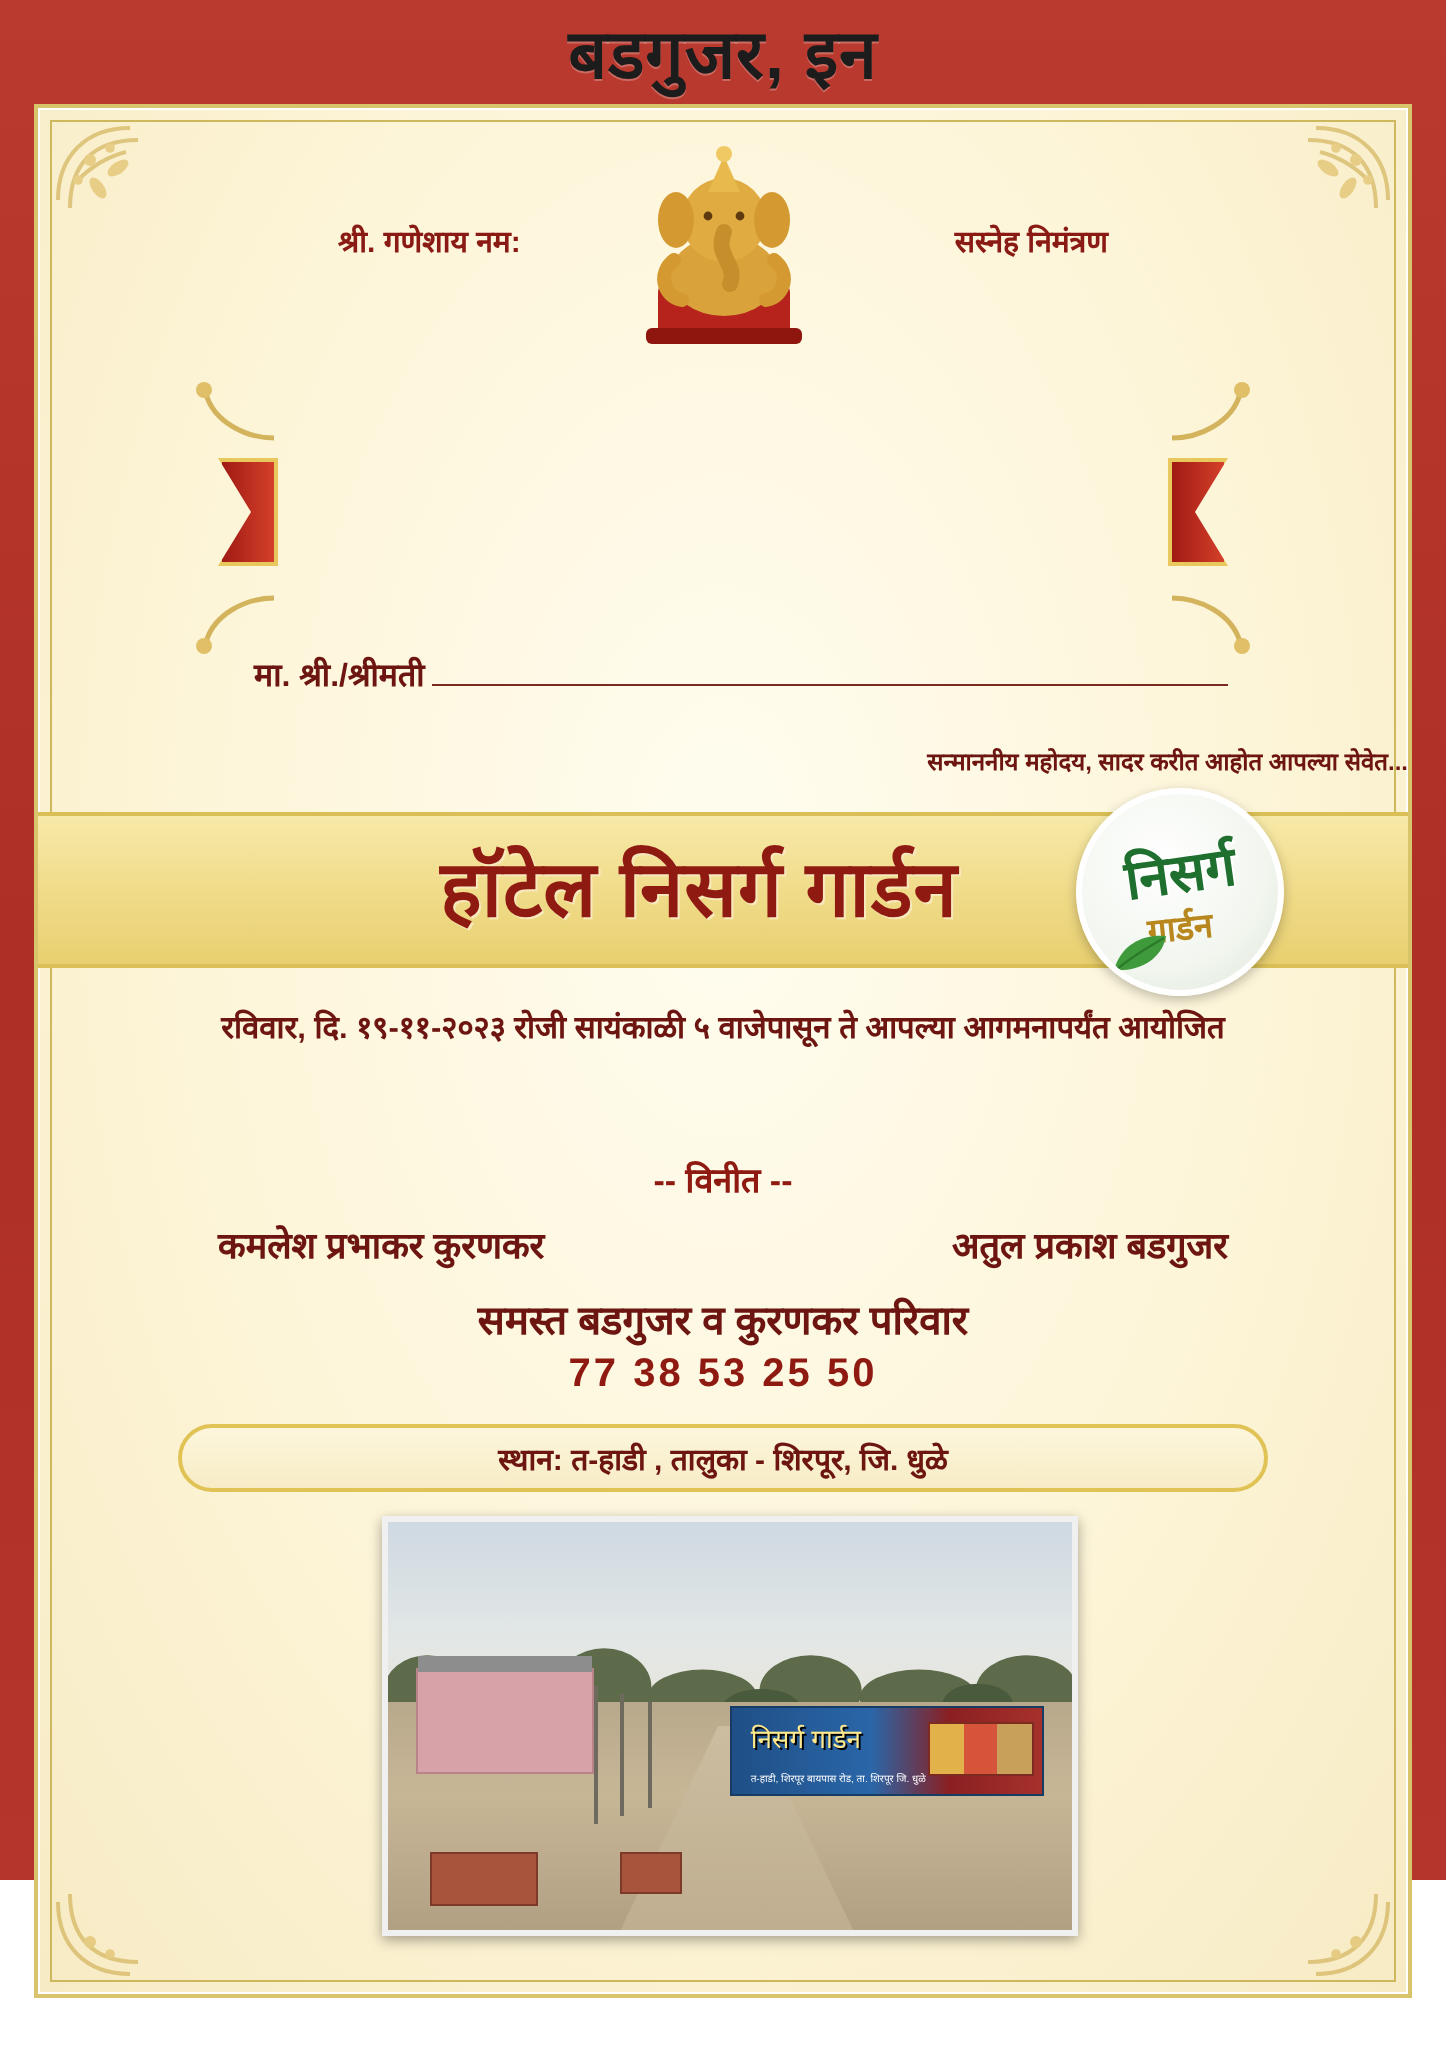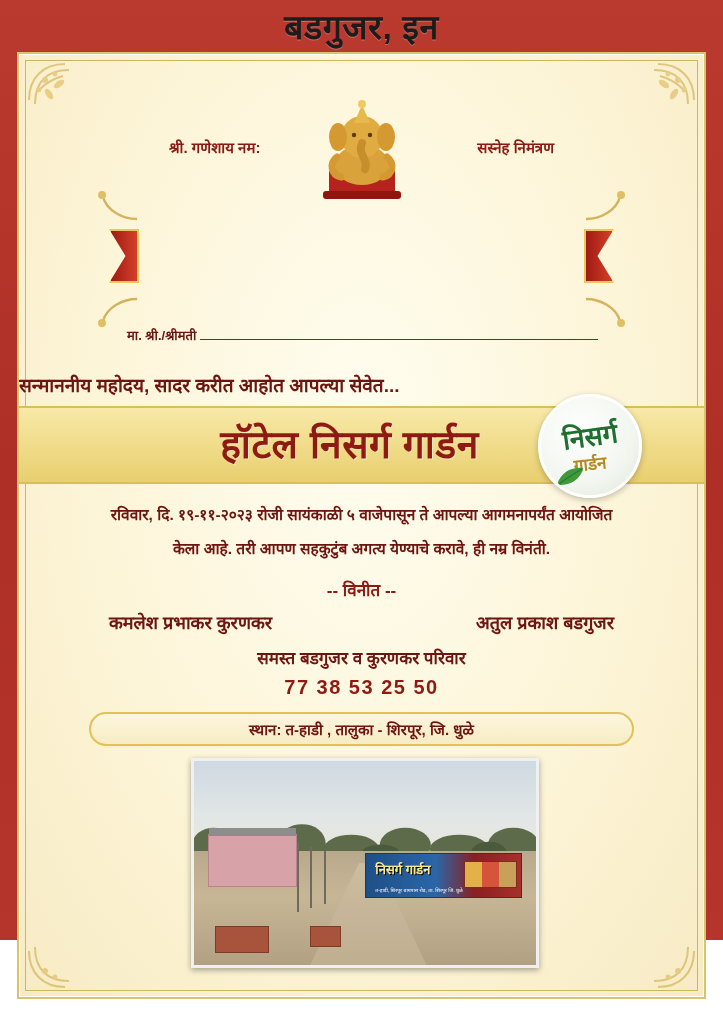--- a/index.html
+++ b/index.html
@@ -62,21 +62,21 @@
     pointer-events: none;
   }
   .corner.tl { left: 6px;  top: 6px; }
   .corner.tr { right: 6px; top: 6px;  transform: scaleX(-1); }
   .corner.bl { left: 6px;  bottom: 6px; transform: scaleY(-1); }
   .corner.br { right: 6px; bottom: 6px; transform: scale(-1,-1); }
 
   
   .head-row {
     position: absolute;
-    left: 0; right: 0; top: 41px;
+    left: 0; right: 0; top: 14px;
     height: 110px;
   }
   .head-left {
     position: absolute; left: 150px; top: 42px;
     font-size: 15px; color: #8a1a14; font-weight: bold;
   }
   .head-right {
     position: absolute; right: 150px; top: 42px;
     font-size: 15px; color: #8a1a14; font-weight: bold;
   }
@@ -126,35 +126,35 @@
   .ribbon-tail.r { right: 0; clip-path: polygon(0 0,100% 0,45% 50%,100% 100%,0 100%); }
   .curl { position:absolute; width: 46px; height: 46px; pointer-events:none; opacity:.8;}
   .curl.a { left: -16px; top: -24px; }
   .curl.b { right: -16px; top: -24px; transform: scaleX(-1); }
   .curl.c { left: -16px; bottom: -24px; transform: scaleY(-1);}
   .curl.d { right: -16px; bottom: -24px; transform: scale(-1,-1);}
 
   
   .name-line {
     position: absolute; left: 108px; top: 272px;
-    font-size: 13px; color: #6d1510; font-weight: bold;
+    font-size: 16px; color: #6d1510; font-weight: bold;
     display: flex; align-items: baseline; gap: 4px;
   }
   .name-rule {
     display: inline-block;
     width: 398px;
     border-bottom: 1px solid #7a2a20;
     height: 1px;
     margin-bottom: 3px;
   }
 
   .salutation {
     position: absolute; left: 0; right: 0; top: 318px;
-    text-align: left;
-    font-size: 19px; color: #6d1510; font-weight: bold;
+    text-align: right;
+    font-size: 12px; color: #6d1510; font-weight: bold;
   }
 
   
   .gold-band {
     position: absolute;
     left: 0; right: 0; top: 352px;
     height: 78px;
     background: linear-gradient(180deg,#f7e9a8 0%,#f1dd8d 45%,#e8cf6f 100%);
     border-top: 2px solid #d9bf55;
     border-bottom: 2px solid #d9bf55;
@@ -214,21 +214,21 @@
   }
 
   .hosts {
     position: absolute; left: 90px; right: 90px; top: 556px;
     display: flex; justify-content: space-between;
     font-size: 18px; color: #6d1510; font-weight: bold;
   }
   .family {
     position: absolute; left: 0; right: 0; top: 592px;
     text-align: center;
-    font-size: 17px; color: #6d1510; font-weight: bold;
+    font-size: 20px; color: #6d1510; font-weight: bold;
   }
   .phone {
     position: absolute; left: 0; right: 0; top: 622px;
     text-align: center;
     font-size: 20px; color: #8f1a12; font-weight: bold;
     letter-spacing: 1.5px;
   }
 
   
   .place-pill {
@@ -268,21 +268,21 @@
   
   .ph-bldg { position:absolute; left:4%; top:36%; width:26%; height:26%;
     background:#d8a3a8; border:1px solid #b9838a; }
   .ph-bldg:after{ content:""; position:absolute; left:0; right:0; top:-7px; height:8px;
     background:#8d8d8d; }
   
   .ph-banner { position:absolute; right:4%; top:45%; width:46%; height:22%;
     background: linear-gradient(90deg,#1f4f86 0%, #2a66a8 45%, #8a1f22 70%, #a6312b 100%);
     border:1px solid #173c63; }
   .ph-banner-text { position:absolute; left:6%; top:14%;
-    color:#ffe98a; font-size:13px; font-weight:bold; text-shadow:1px 1px 0 #000; }
+    color:#ffe98a; font-size:13px; font-weight:normal; text-shadow:1px 1px 0 #000; }
   .ph-banner-sub { position:absolute; left:6%; bottom:8%;
     color:#fff; font-size:5px; }
   .ph-banner-food { position:absolute; right:3%; top:16%; width:34%; height:64%;
     background:
       linear-gradient(90deg,#e2b14a 0 33%, #d6553a 33% 66%, #c9a05a 66% 100%);
     border:1px solid #7d2b20; }
   
   .ph-brick { position:absolute; background:#a8543c; border:1px solid #7d3a28; }
   .ph-brick.b1 { left:6%; bottom:6%; width:16%; height:13%; }
   .ph-brick.b2 { left:34%; bottom:9%; width:9%; height:10%; }
@@ -433,21 +433,20 @@
       <div class="leaf">
         <svg viewBox="0 0 30 22" width="30" height="22">
           <path d="M2 20 C6 6 18 2 28 3 C26 15 14 21 2 20 Z" fill="#3f9a3c"></path>
           <path d="M3 20 C10 14 20 8 27 4" stroke="#2a7a2a" stroke-width="1.2" fill="none"></path>
         </svg>
       </div>
     </div>
 
     <div class="body-text">
       <div>रविवार, दि. १९-११-२०२३ रोजी सायंकाळी ५ वाजेपासून ते आपल्या आगमनापर्यंत आयोजित</div>
-      <div>केला आहे. तरी आपण सहकुटुंब अगत्य येण्याचे करावे, ही नम्र विनंती.</div>
     </div>
 
     <div class="vinit">-- विनीत --</div>
 
     <div class="hosts">
       <span>कमलेश प्रभाकर कुरणकर</span>
       <span>अतुल प्रकाश बडगुजर</span>
     </div>
 
     <div class="family">समस्त बडगुजर व कुरणकर परिवार</div>

